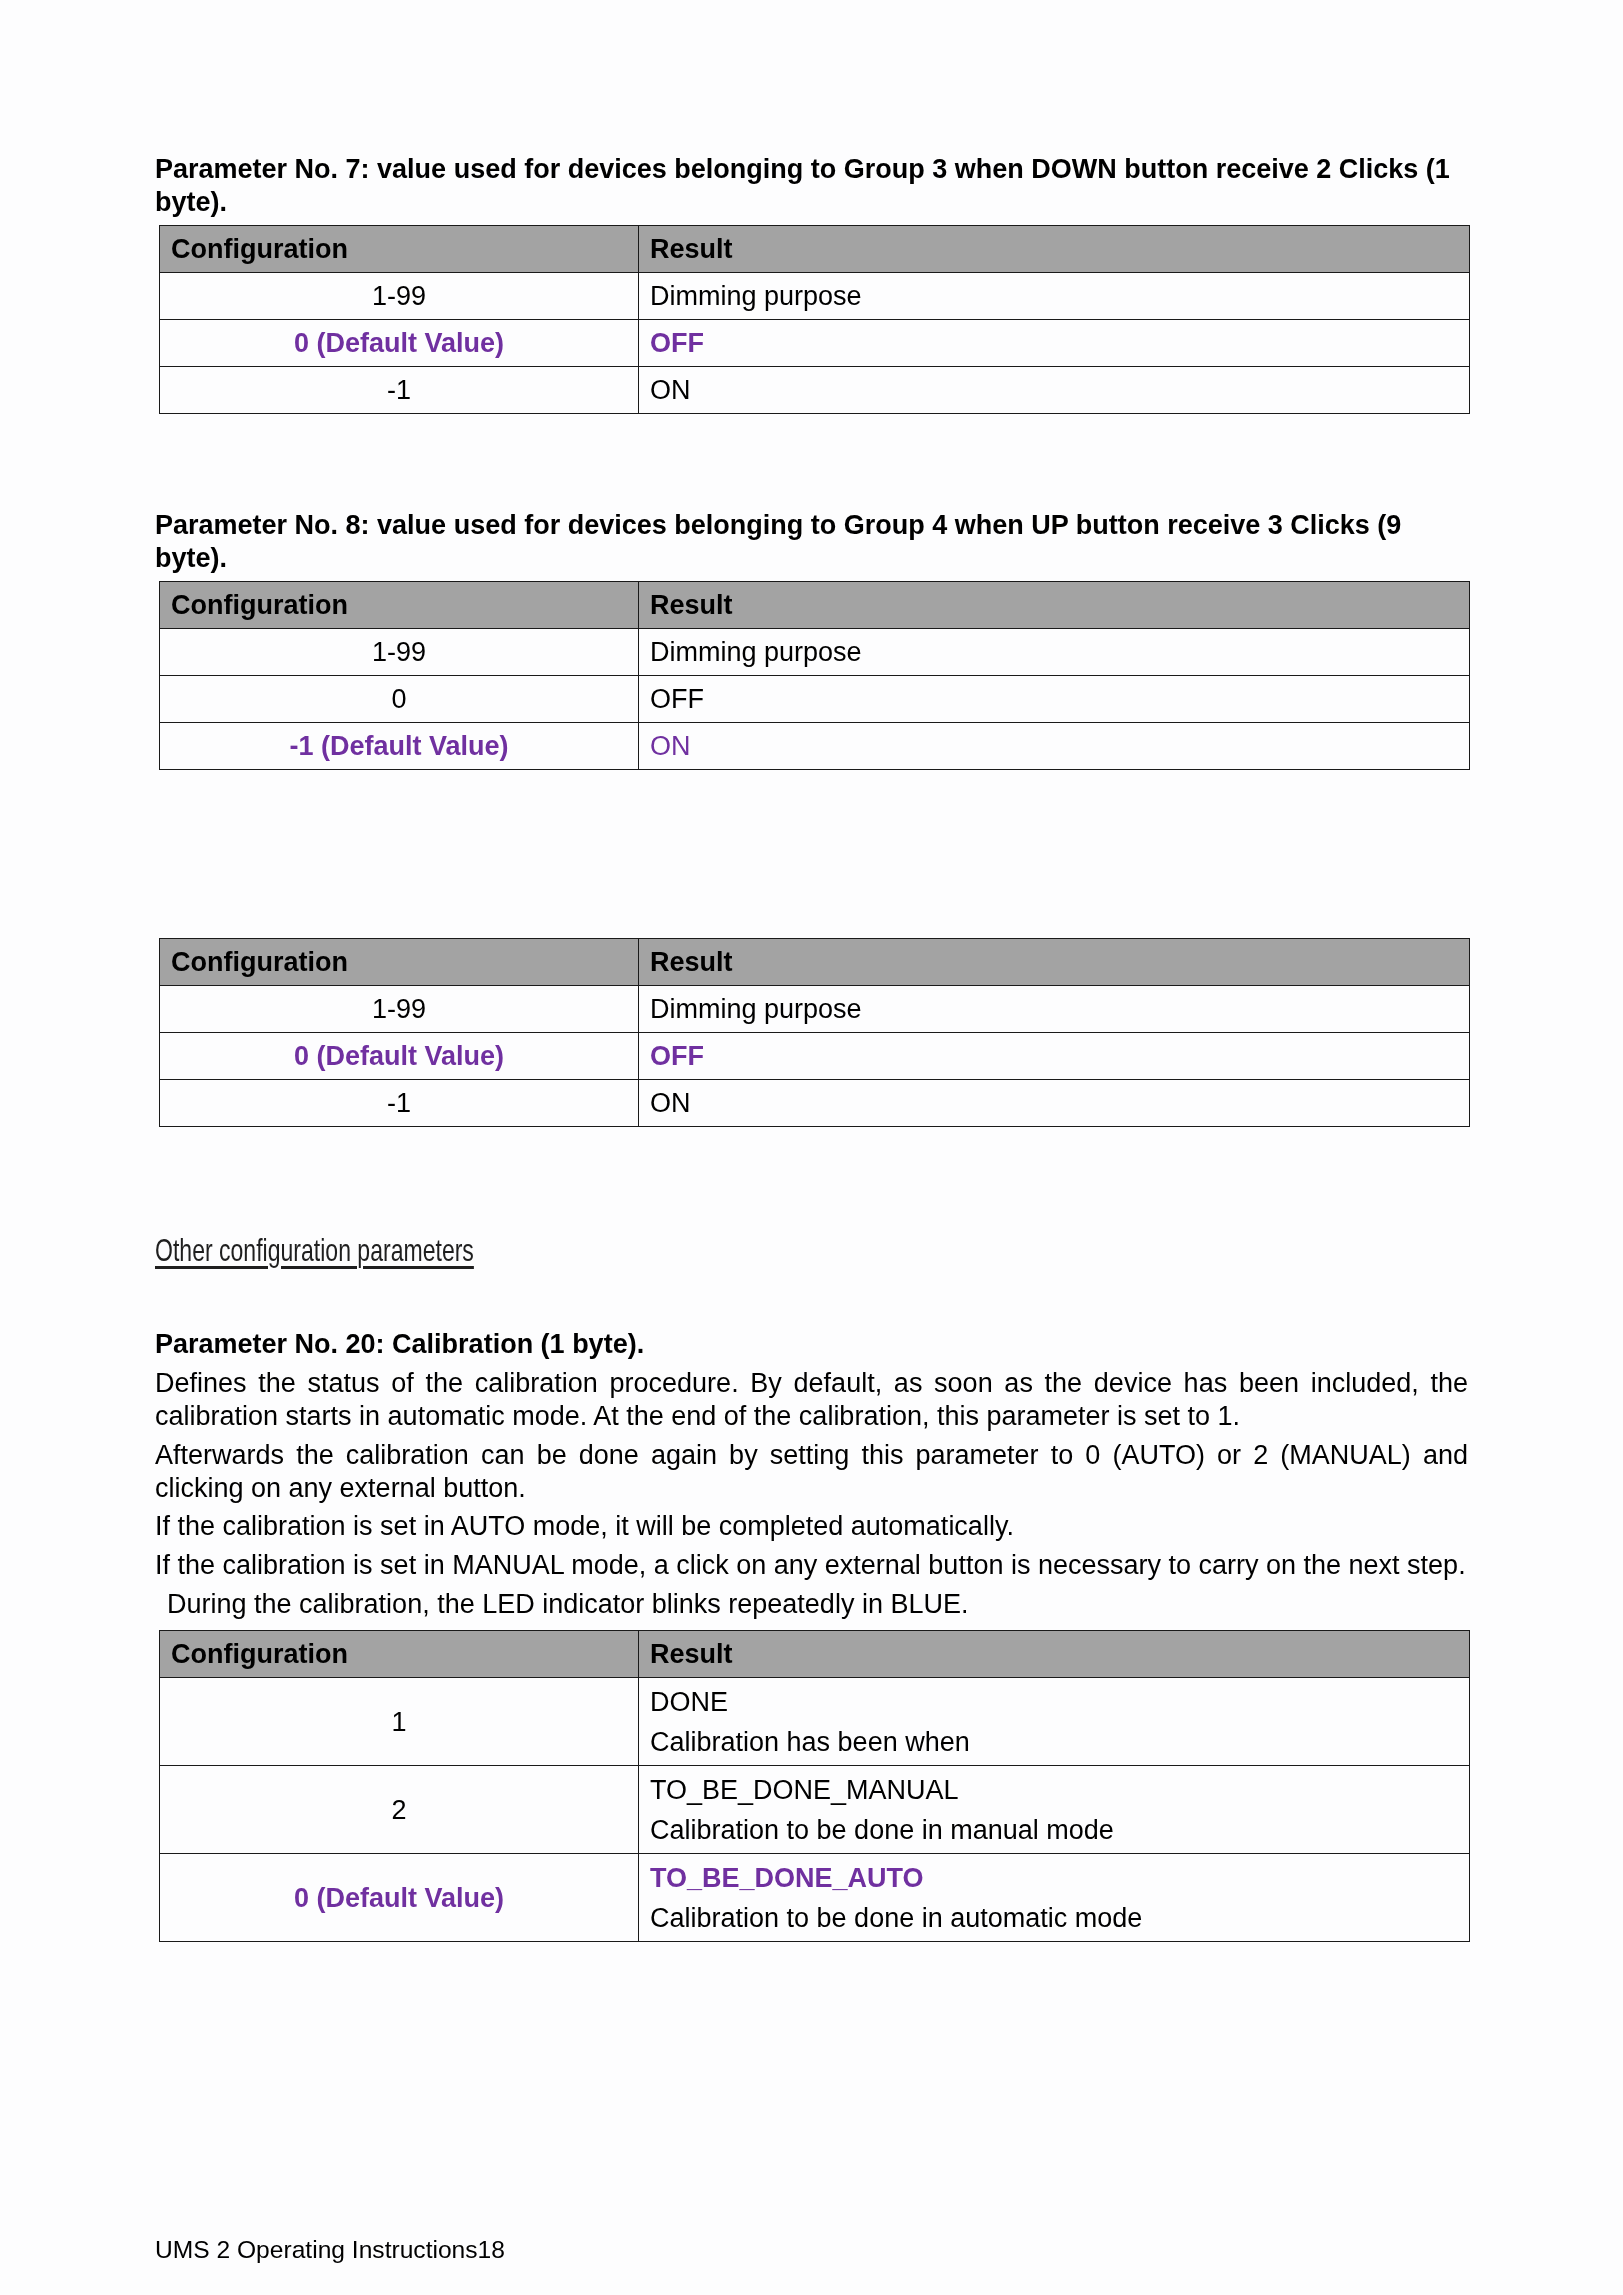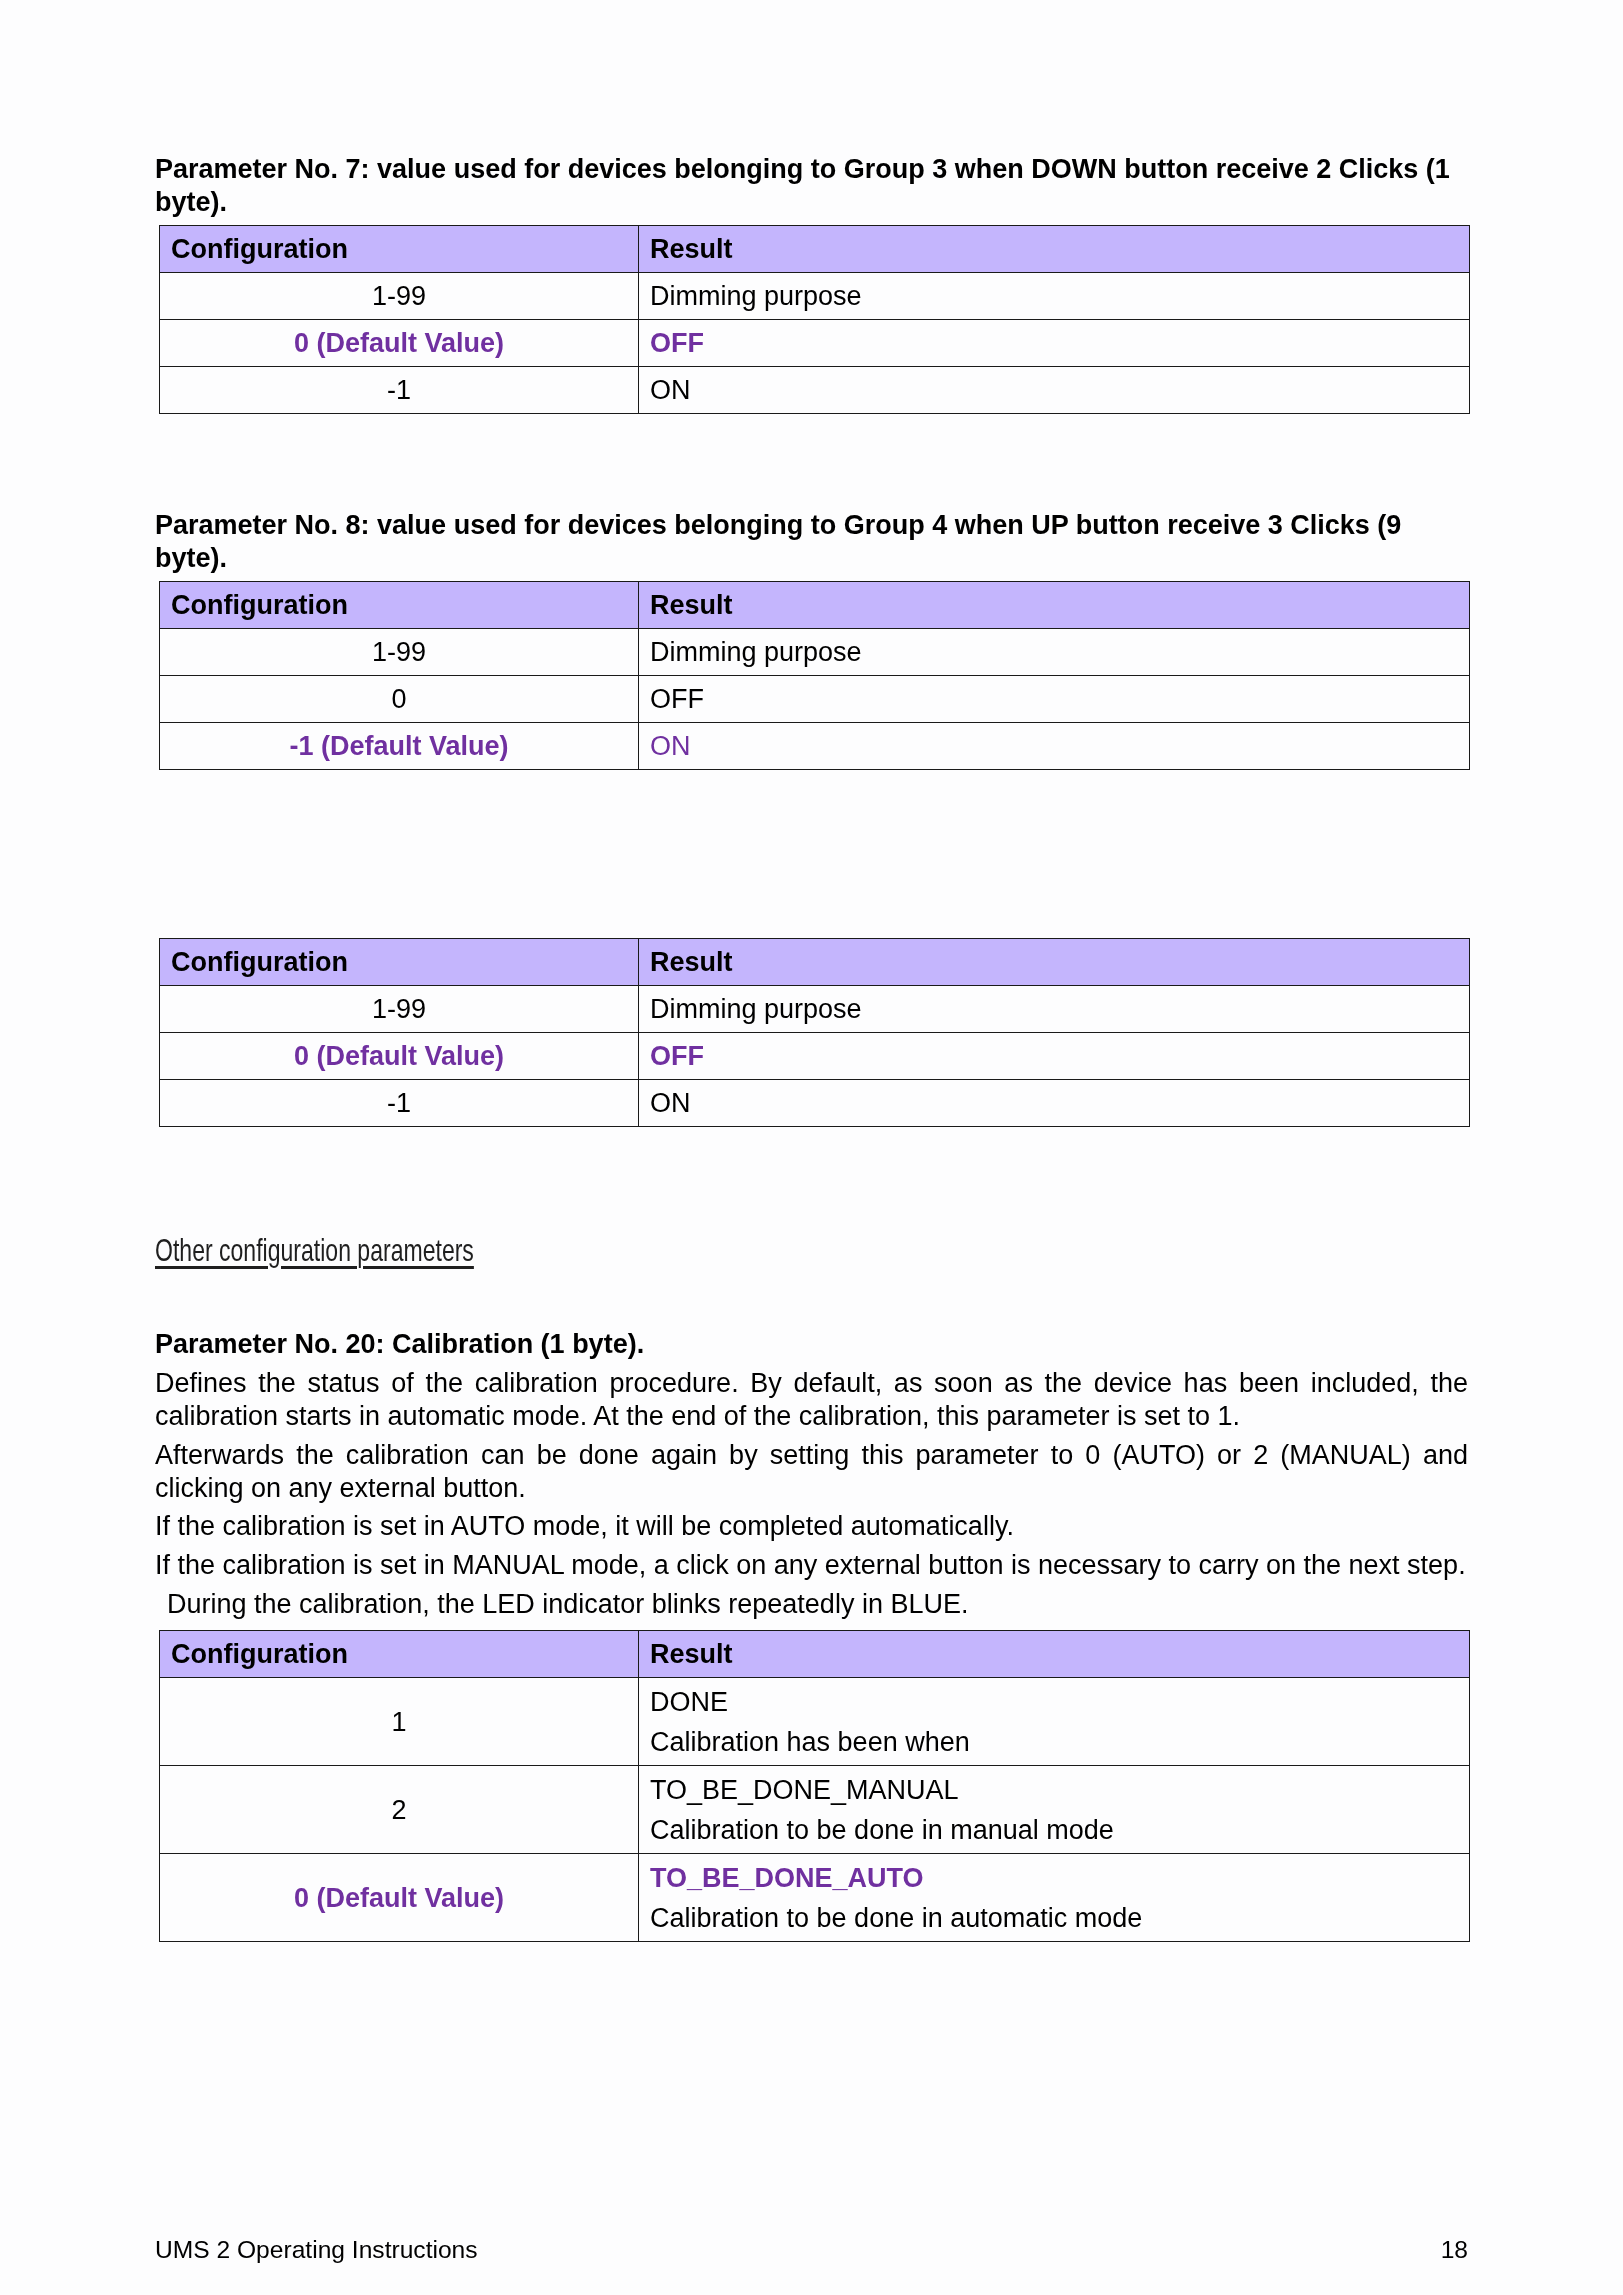--- a/index.html
+++ b/index.html
@@ -13,42 +13,42 @@
     font-weight: bold; font-size: 27px; line-height: 32.5px; margin: 0;
   }
   table.cfg {
     position: absolute; left: 159px; width: 1311px;
     border-collapse: collapse; font-size: 27px; table-layout: fixed;
   }
   table.cfg td, table.cfg th {
     border: 1.6px solid #1a1a1a; padding: 0 11px; line-height: 32px;
   }
   table.cfg col.c1 { width: 479px; }
-  table.cfg th { background: #c4b5fd; text-align: left; font-weight: bold; height: 46px; }
+  table.cfg th { background: #a3a3a3; text-align: left; font-weight: bold; height: 46px; }
   table.cfg td { height: 46px; }
   table.cfg td.conf { text-align: center; }
   .bold { font-weight: normal; }
   .purple { color: #7030a0; }
   .purple-bold { color: #7030a0; font-weight: bold; }
   .section-title {
     position: absolute; left: 155px; top: 1231px;
     font-size: 32px; line-height: 38px; color: #1f1f1f;
     text-decoration: underline; text-underline-offset: 4.8px;
     transform: scaleX(0.72); transform-origin: left top; white-space: nowrap;
   }
   .para {
     position: absolute; left: 155px; width: 1313px; margin: 0;
     font-size: 27px; line-height: 32.5px; text-align: justify;
   }
   table.cfg4 td { height: 87px; }
   table.cfg4 th { height: 46px; }
   .sub { display: block; line-height: 40px; }
   .footer {
     position: absolute; top: 2234px; left: 155px; width: 1313px;
-    font-size: 24.6px; line-height: 32px; display: flex; justify-content: space-between;
+    font-size: 24.6px; line-height: 32px; display: flex; 
   }
 </style>
 </head>
 <body>
 
 <div class="page">
 
   <p class="heading" style="top:153px;">Parameter No. 7: value used for devices belonging to Group 3 when DOWN button receive 2 Clicks (1 byte).</p>
   <table class="cfg" style="top:225px;">
     <colgroup>

